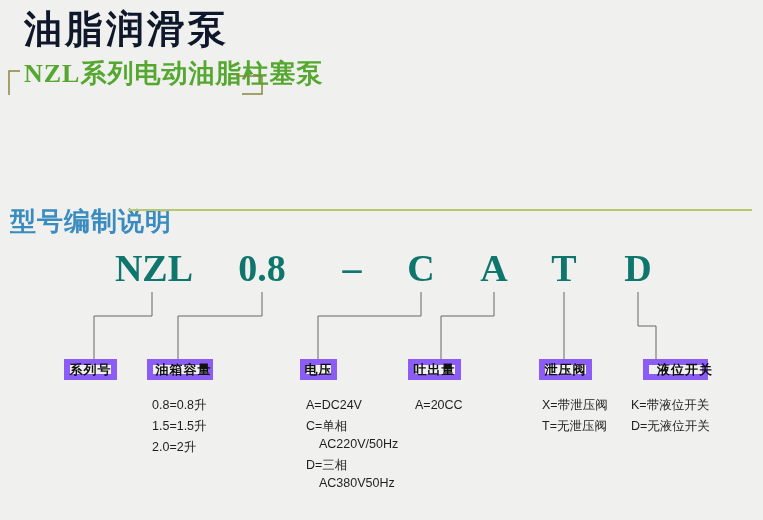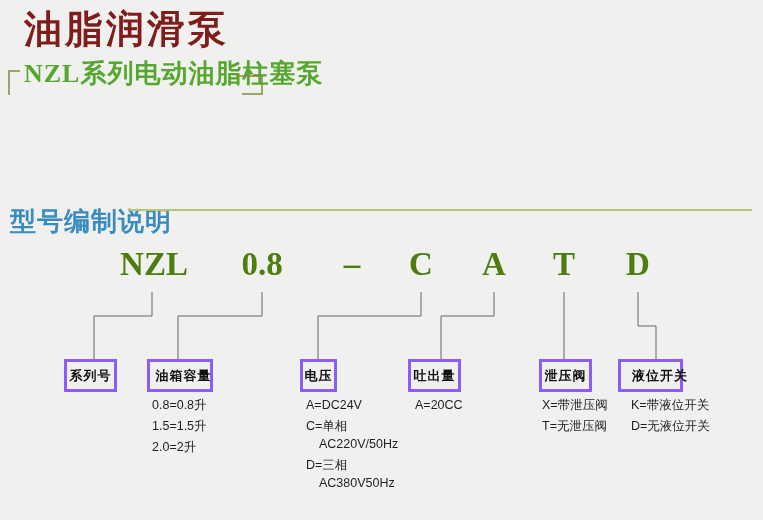--- a/index.html
+++ b/index.html
@@ -7,21 +7,21 @@
     position:relative;
     width:763px;height:520px;
     background:#f0f0ee;
     overflow:hidden;
     font-family:"Liberation Sans",sans-serif;
   }
   .title{
     position:absolute;left:24px;top:4px;margin:0;
     font-family:"Liberation Serif","DejaVu Serif",serif;
     font-weight:bold;font-size:38px;letter-spacing:3px;
-    color:#7f1d1d;
+    color:#0f172a;
   }
   .subtitle{
     position:absolute;left:24px;top:56px;margin:0;
     font-family:"Liberation Serif","DejaVu Serif",serif;
     font-weight:bold;font-size:26px;letter-spacing:1px;
     color:#55a72f;
   }
   .bracket-svg{position:absolute;}
   .intro{
     position:absolute;left:8px;right:6px;top:100px;margin:0;
@@ -33,28 +33,28 @@
     font-size:26px;font-weight:bold;color:#3a8cc0;
     letter-spacing:1px;
   }
   .section-rule{
     position:absolute;left:128px;top:209px;width:624px;height:2px;
     background:#b6c76f;
   }
   .code-seg{
     position:absolute;top:246px;margin:0;
     font-family:"Liberation Serif","DejaVu Serif",serif;
-    font-weight:bold;font-size:33px;color:#4d7c0f;
+    font-weight:bold;font-size:38px;color:#0f766e;
     transform:translateX(-50%);white-space:nowrap;
   }
   .connectors{position:absolute;left:0;top:0;}
   .connectors polyline{fill:none;stroke:#666;stroke-width:1;}
   .dbox{
-    position:absolute;top:359px;height:33px;box-sizing:border-box;
-    border:3px solid #8b5cf6;
+    position:absolute;top:359px;height:21px;box-sizing:border-box;
+    border:6px solid #8b5cf6;
     display:flex;align-items:center;justify-content:center;
     font-size:13px;font-weight:bold;color:#111;
     letter-spacing:1px;white-space:nowrap;
   }
   .opts{
     position:absolute;top:398px;
     font-size:12.5px;color:#1f1f1f;line-height:14px;
   }
   .opt{margin-bottom:7px;white-space:nowrap;}
   .opt.cont{padding-left:13px;margin-top:-3px;}
@@ -93,21 +93,21 @@
     <polyline points="494,292 494,316 441,316 441,359"></polyline>
     <polyline points="564,292 564,359"></polyline>
     <polyline points="638,292 638,326 656,326 656,359"></polyline>
   </svg>
 
   <div class="dbox" style="left:64px;width:53px;">系列号</div>
   <div class="dbox" style="left:147px;width:66px;padding-left:7px;">油箱容量</div>
   <div class="dbox" style="left:300px;width:37px;">电压</div>
   <div class="dbox" style="left:408px;width:53px;">吐出量</div>
   <div class="dbox" style="left:539px;width:53px;">泄压阀</div>
-  <div class="dbox" style="left:618px;width:65px;padding-left:19px;">液位开关</div>
+  <div class="dbox" style="left:643px;width:65px;padding-left:19px;">液位开关</div>
 
   <div class="opts" style="left:152px;">
     <div class="opt">0.8=0.8升</div>
     <div class="opt">1.5=1.5升</div>
     <div class="opt">2.0=2升</div>
   </div>
 
   <div class="opts" style="left:306px;">
     <div class="opt">A=DC24V</div>
     <div class="opt">C=单相</div>

